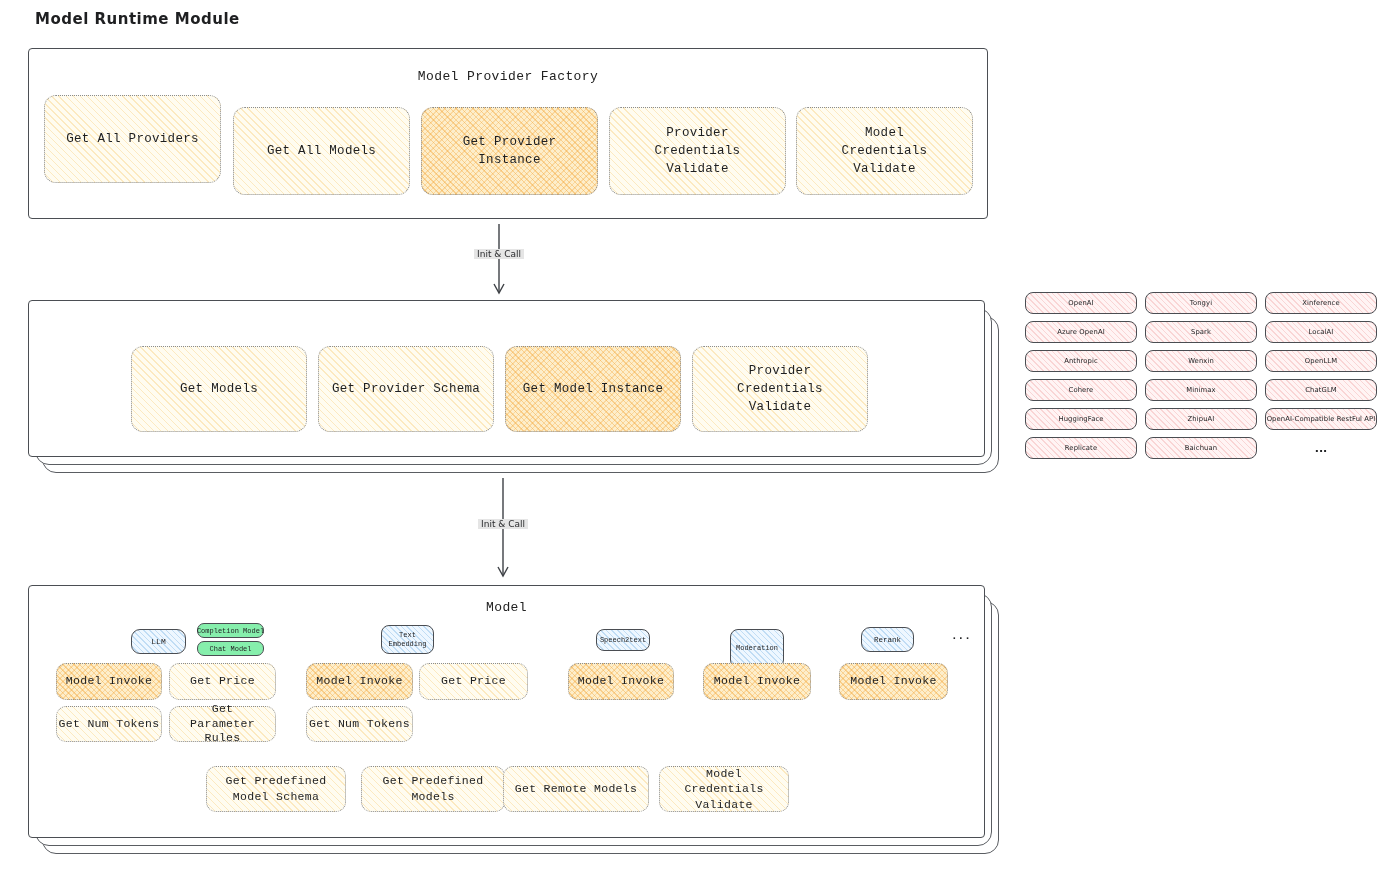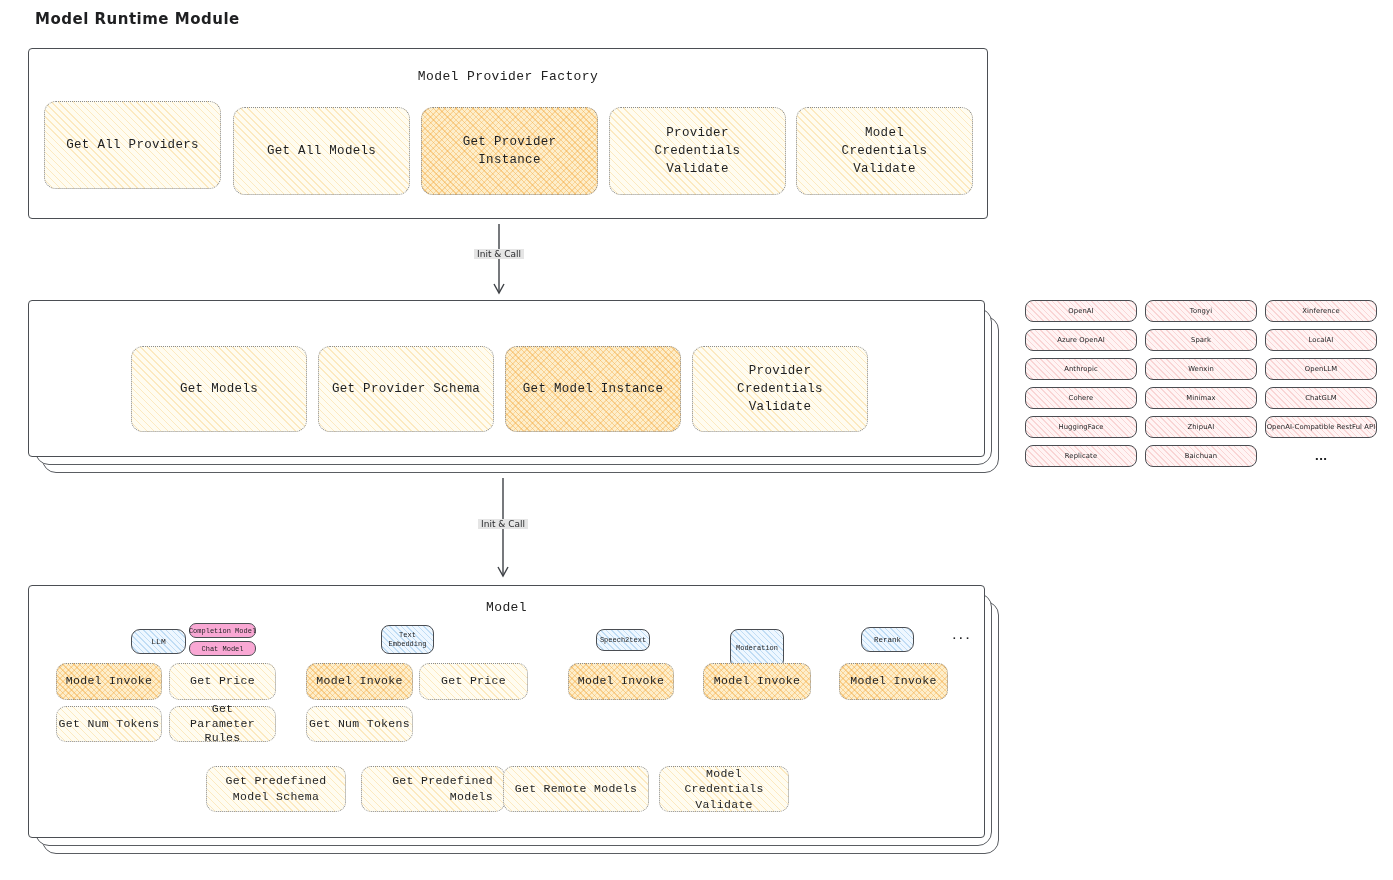--- a/index.html
+++ b/index.html
@@ -72,21 +72,21 @@
   .arrow { position: absolute; display: flex; justify-content: center; }
   .arrow svg { display: block; }
   .arrow-label {
     position: absolute; left: 50%; transform: translateX(-50%);
     background: #e5e5e5; padding: 0 3px;
     font-size: 9px; white-space: nowrap; color: #2a2b2d;
   }
 
   
   .pgrid {
-    position: absolute; left: 1025px; top: 300px;
+    position: absolute; left: 1025px; top: 292px;
     display: grid; grid-template-columns: repeat(3, 112px);
     grid-auto-rows: 22px; column-gap: 8px; row-gap: 7px;
     z-index: 3;
   }
   .pcell {
     border: 1.3px solid #4a4d52; border-radius: 8px;
     display: flex; align-items: center; justify-content: center;
     font-size: 6.8px; white-space: nowrap; letter-spacing: 0.1px;
     color: #232426;
   }
@@ -98,38 +98,38 @@
   
   .chip {
     position: absolute;
     border: 1.3px solid #4a4d52;
     display: flex; align-items: center; justify-content: center;
     text-align: center; color: #232426;
   }
   .chip-big { border-radius: 9px; font-size: 8px; }
   .chip-sm  { border-radius: 8px; font-size: 7px; line-height: 1.15; }
   .mini {
-    position: absolute; background: #f9a8d4;
+    position: absolute; background: #86efac;
     border: 1.2px solid #4a4d52; border-radius: 7px;
     display: flex; align-items: center; justify-content: center;
-    font-size: 7px; color: #232426; white-space: nowrap;
+    font-size: 7px; color: #232426; white-space: nowrap; margin-left: 8px;
   }
   .dots { position: absolute; font-size: 11px; font-weight: bold; color: #232426; }
   .small-btn { font-size: 11.5px; border-radius: 10px; }
 </style>
 </head>
 <body>
 
 <div class="canvas">
 
   <div class="page-title">Model Runtime Module</div>
 
   <section class="box" style="left:28px; top:48px; width:960px; height:171px;">
     <div class="box-title" style="top:20px;">Model Provider Factory</div>
-    <div class="btn fill-yellow" style="left:15px; top:52px; width:177px; height:88px; padding:0 20px;">Get All Providers</div>
+    <div class="btn fill-yellow" style="left:15px; top:46px; width:177px; height:88px; padding:0 20px;">Get All Providers</div>
     <div class="btn fill-yellow" style="left:204px; top:58px; width:177px; height:88px; padding:0 20px;">Get All Models</div>
     <div class="btn fill-orange" style="left:392px; top:58px; width:177px; height:88px; padding:0 34px;">Get Provider Instance</div>
     <div class="btn fill-yellow" style="left:580px; top:58px; width:177px; height:88px; padding:0 22px;">Provider Credentials Validate</div>
     <div class="btn fill-yellow" style="left:767px; top:58px; width:177px; height:88px; padding:0 28px;">Model Credentials Validate</div>
   </section>
 
   <div class="arrow" style="left:459px; top:224px; width:80px; height:72px;">
     <svg width="16" height="72" viewBox="0 0 16 72">
       <line x1="8" y1="0" x2="8" y2="68" stroke="#3d4045" stroke-width="1.4"></line>
       <polyline points="3,60 8,69 13,60" fill="none" stroke="#3d4045" stroke-width="1.4"></polyline>
@@ -195,18 +195,18 @@
     <div class="btn fill-yellow small-btn" style="left:390px; top:77px; width:109px; height:37px;">Get Price</div>
     <div class="btn fill-orange small-btn" style="left:539px; top:77px; width:106px; height:37px;">Model Invoke</div>
     <div class="btn fill-orange small-btn" style="left:674px; top:77px; width:108px; height:37px;">Model Invoke</div>
     <div class="btn fill-orange small-btn" style="left:810px; top:77px; width:109px; height:37px;">Model Invoke</div>
 
     <div class="btn fill-yellow small-btn" style="left:27px;  top:120px; width:106px; height:36px;">Get Num Tokens</div>
     <div class="btn fill-yellow small-btn" style="left:140px; top:120px; width:107px; height:36px; padding:0 8px; line-height:1.3;">Get Parameter Rules</div>
     <div class="btn fill-yellow small-btn" style="left:277px; top:120px; width:107px; height:36px;">Get Num Tokens</div>
 
     <div class="btn fill-yellow small-btn" style="left:177px; top:180px; width:140px; height:46px; padding:0 6px; line-height:1.35;">Get Predefined Model Schema</div>
-    <div class="btn fill-yellow small-btn" style="left:332px; top:180px; width:144px; height:46px; padding:0 11px; line-height:1.35;text-align:right;">Get Predefined Models</div>
+    <div class="btn fill-yellow small-btn" style="left:332px; top:180px; width:144px; height:46px; padding:0 11px; line-height:1.35;">Get Predefined Models</div>
     <div class="btn fill-yellow small-btn" style="left:474px; top:180px; width:146px; height:46px; padding:0 8px;">Get Remote Models</div>
     <div class="btn fill-yellow small-btn" style="left:630px; top:180px; width:130px; height:46px; padding:0 10px; line-height:1.35;">Model Credentials Validate</div>
   </section>
 
 </div>
 
 </body></html>

